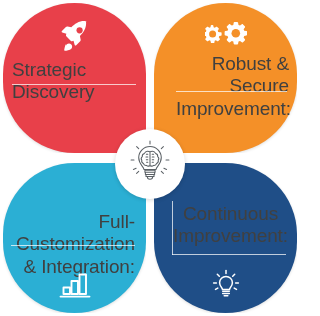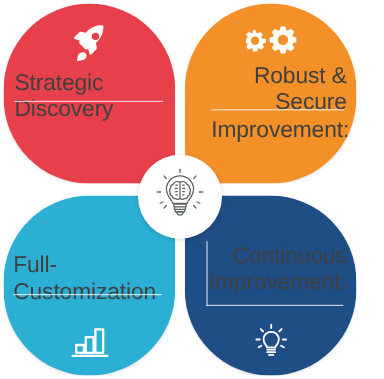--- a/index.html
+++ b/index.html
@@ -69,22 +69,22 @@
     right: 0;
     color: #404040;
     font-weight: normal;
     font-size: 19px;
     line-height: 1.18;
     letter-spacing: -0.1px;
     box-sizing: border-box;
   }
   .quad-q1 .petal-text { top: 56px; padding: 0 10px 0 9px; text-align: left; }
   .quad-q2 .petal-text { top: 50px; padding: 0 8px 0 22px; text-align: right; }
-  .quad-q3 .petal-text { top: 48px; padding: 0 11px 0 8px; }
-  .quad-q4 .petal-text { top: 40px; padding: 0 8px 0 18px; text-align: right; }
+  .quad-q3 .petal-text { top: 48px; padding: 0 11px 0 8px; text-align: right; }
+  .quad-q4 .petal-text { top: 40px; padding: 0 8px 0 18px; text-align: center; }
 
   
   .rule-h {
     position: absolute;
     height: 1px;
     background: rgba(255,255,255,0.72);
   }
   .rule-v {
     position: absolute;
     width: 1px;
@@ -158,20 +158,21 @@
       <div>Improvement:</div>
     </div>
     <div class="rule-h"></div>
   </div>
 
   <div class="quad quad-q3">
     <div class="petal" style="background:#2bafd4;"></div>
 
     <div class="petal-text">
       <div>Full-Customization</div>
+      <div>&amp; Integration:</div>
     </div>
     <div class="rule-h"></div>
 
     <div class="petal-icon">
       <svg width="34" height="30" viewBox="0 0 34 30" aria-hidden="true">
         <g fill="none" stroke="#ffffff" stroke-width="1.9" stroke-linejoin="round" stroke-linecap="round">
           <rect x="5.5" y="17.5" width="6.5" height="6.5"></rect>
           <rect x="13.5" y="11" width="6.5" height="13"></rect>
           <rect x="21.5" y="4.5" width="6.5" height="19.5"></rect>
           <line x1="2.5" y1="26.6" x2="31.5" y2="26.6"></line>

